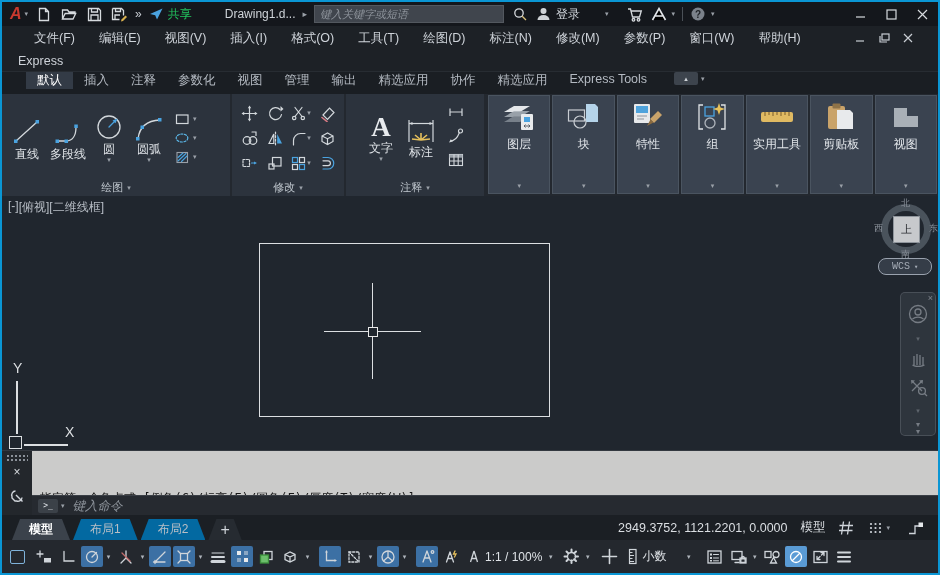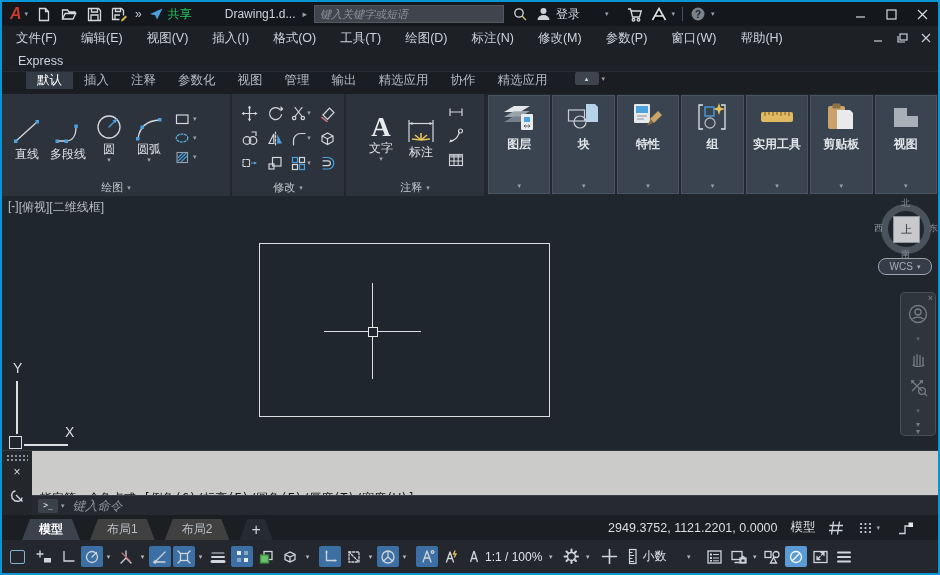--- a/index.html
+++ b/index.html
@@ -16,21 +16,21 @@
   .share{display:flex;align-items:center;gap:4px;color:#22c55e;}
   .doctitle{color:#cfd4d9;margin-left:26px;}
   .searchbox{width:178px;height:16px;background:#40454d;border:1px solid #53585f;color:#dfe3e7;
     font-size:11px;padding:0 5px;}
   .searchbox::placeholder{color:#8d939b;font-style:italic;font-family:"Liberation Sans","DejaVu Sans",sans-serif;}
   .tgroup{display:flex;align-items:center;gap:5px;}
   .sep{width:1px;height:14px;background:#4a5057;}
   .winbtn{width:24px;height:20px;display:flex;align-items:center;justify-content:center;color:#d6dade;}
   .winbtn svg{stroke:#d6dade;fill:none;stroke-width:1.2;}
   
-  .menubar{height:24px;background:#1d2126;display:flex;align-items:center;font-size:12.5px;padding:0 2px;}
+  .menubar{height:24px;background:#1d2126;display:flex;align-items:center;font-size:12.5px;padding:0 20px;}
   .mitem{padding:0 12px;color:#ced3d9;}
   .docbtns{margin-left:auto;display:flex;gap:4px;}
   .docbtn{width:20px;height:16px;display:flex;align-items:center;justify-content:center;}
   .docbtn svg{stroke:#c9ced4;fill:none;stroke-width:1.2;}
   .expressrow{height:22px;display:flex;align-items:center;padding:0 16px;font-size:12.5px;background:#1d2126;border-bottom:1px solid #272c32;}
   
   .rtabs{height:22px;background:#1a1e23;display:flex;align-items:flex-start;padding-left:24px;font-size:12.5px;}
   .rtab{display:flex;align-items:center;padding:0 11px;color:#b4bac2;}
   .rtab.active{background:#333b46;color:#fff;}
   .collapsebtn{margin-left:16px;display:flex;align-items:center;gap:3px;}
@@ -43,59 +43,59 @@
   .bigbtn{display:flex;flex-direction:column;align-items:center;gap:0;font-size:12px;color:#e0e4e8;padding:0 3px;}
   .bigbtn .lbl{line-height:14px;}
   .bigbtn .caret{line-height:8px;}
   .smallcol{display:flex;flex-direction:column;gap:5px;margin-left:6px;}
   .smallrow{display:flex;align-items:center;gap:3px;}
   .mgrid{display:grid;grid-template-columns:repeat(4,26px);grid-auto-rows:25px;align-items:center;justify-items:center;}
   .mcell{display:flex;align-items:center;gap:1px;}
   .ribsvg{stroke:#d3d8dc;fill:none;stroke-width:1.3;stroke-linecap:round;}
   .bigpanels{flex:1;display:flex;gap:2px;padding:1px 1px 2px 2px;background:#23282f;}
   .bpanel{flex:1;background:#3a4350;border:1px solid #4a5460;display:flex;flex-direction:column;align-items:center;padding-top:5px;}
-  .bpanel .blabel{font-size:12px;color:#e2e6ea;margin-top:3px;font-weight:bold;}
+  .bpanel .blabel{font-size:12px;color:#e2e6ea;margin-top:3px;}
   .bpanel .caret{margin-top:auto;margin-bottom:3px;}
   .textA{font-size:27px;font-weight:bold;color:#e8ebee;line-height:28px;font-family:"Liberation Serif","DejaVu Serif",serif;}
   
   .canvas{position:relative;height:254px;background:#20262e;overflow:hidden;}
   .vplabel{position:absolute;left:6px;top:3px;font-size:12px;color:#b9bfc7;display:flex;}
   .geo{position:absolute;background:#dcdfe2;}
   .drawrect{position:absolute;left:257px;top:47px;width:289px;height:172px;border:1px solid #dcdfe2;}
   .pickbox{position:absolute;left:366px;top:131px;width:8px;height:8px;border:1px solid #e8e8e8;background:#20262e;}
   .ucs-lbl{position:absolute;color:#dcdfe2;font-size:14px;}
   .viewcube{position:absolute;left:875px;top:4px;width:58px;height:58px;}
   .vc-ring{position:absolute;left:4px;top:4px;width:36px;height:36px;border:7px solid rgba(110,120,132,.55);border-radius:50%;}
   .vc-top{position:absolute;left:16px;top:16px;width:25px;height:25px;background:#c7c9cc;color:#2a2d31;
     display:flex;align-items:center;justify-content:center;font-size:11px;border:1px solid #8f959c;}
   .vc-dir{position:absolute;color:#8b929b;font-size:9px;}
   .wcsbtn{position:absolute;left:876px;top:62px;width:52px;height:15px;border:1px solid #9aa2ae;border-radius:8px;
-    background:rgba(80,90,104,.45);color:#a7aeb8;font-size:10px;display:flex;align-items:center;justify-content:center;gap:4px;}
+    background:rgba(80,90,104,.45);color:#a7aeb8;font-size:10px;display:flex;align-items:center;justify-content:center;gap:4px;font-family:Liberation Mono, monospace;}
   .navbar{position:absolute;left:898px;top:96px;width:34px;height:132px;background:rgba(145,152,163,.13);
     border:1px solid rgba(195,200,209,.18);border-radius:5px;display:flex;flex-direction:column;align-items:center;padding-top:10px;gap:6px;}
   .navbar .nv{opacity:.45;}
   .nv svg{stroke:#cdd2da;fill:none;stroke-width:1.3;}
   .nvclose{position:absolute;top:0;right:2px;color:rgba(205,210,220,.5);font-size:9px;}
   
   .cmdarea{height:65px;display:flex;background:#23272c;border-top:1px solid #33383f;}
   .rail{width:30px;display:flex;flex-direction:column;align-items:center;padding-top:3px;gap:5px;}
   .grip{width:22px;height:7px;background-image:radial-gradient(#8b9199 1px,transparent 1.1px);background-size:4px 4px;}
   .railx{color:#d6dade;font-size:12px;line-height:12px;}
   .cmain{flex:1;display:flex;flex-direction:column;}
   .chist{height:40px;background:#cbcbca;color:#161616;font-family:"DejaVu Sans Mono","Liberation Mono",monospace;
     font-size:12px;line-height:18px;padding:2px 8px;white-space:pre;}
   .cinput{flex:1;display:flex;align-items:center;gap:6px;background:#262a30;border-top:1px solid #3a3f46;padding:0 6px;}
   .promptchip{display:flex;align-items:center;gap:3px;}
   .promptchip .chip{width:20px;height:14px;background:#3b4148;border-radius:2px;color:#dfe3e7;font-size:8px;
     display:flex;align-items:center;justify-content:center;font-family:"DejaVu Sans Mono",monospace;}
   .cmdinputfield{flex:1;background:transparent;border:none;outline:none;color:#dfe3e7;font-size:12.5px;}
   .cmdinputfield::placeholder{color:#8d939b;font-style:italic;}
   
-  .tabsrow{height:25px;background:#1b1f24;display:flex;align-items:flex-end;padding:0 20px;gap:10px;}
-  .ltab{height:21px;line-height:21px;padding:0 17px;font-size:12px;color:#b9bfc6;background:#404040;
+  .tabsrow{height:25px;background:#1b1f24;display:flex;align-items:flex-end;padding:0 10px;gap:3px;}
+  .ltab{height:21px;line-height:21px;padding:0 17px;font-size:12px;color:#b9bfc6;background:#0369a1;
     clip-path:polygon(8px 0,calc(100% - 8px) 0,100% 100%,0 100%);}
   .ltab.active{background:#3b424b;color:#fff;font-weight:bold;}
   .addtab{height:21px;line-height:21px;padding:0 12px;color:#cfd4d9;background:#262b31;
     clip-path:polygon(8px 0,calc(100% - 8px) 0,100% 100%,0 100%);}
   .trright{margin-left:auto;display:flex;align-items:center;gap:13px;height:100%;font-size:12.5px;color:#dadee2;padding-right:4px;}
   .trright svg{stroke:#cfd4da;fill:none;stroke-width:1.3;}
   .tico{display:flex;align-items:center;gap:3px;}
   
   .statusbar{height:33px;background:#24282e;display:flex;align-items:center;padding:0 6px 0 8px;gap:2px;font-size:12px;}
   .sb{min-width:22px;height:21px;display:flex;align-items:center;justify-content:center;border-radius:2px;}
@@ -241,20 +241,21 @@
     <span class="rtab active">默认</span>
     <span class="rtab">插入</span>
     <span class="rtab">注释</span>
     <span class="rtab">参数化</span>
     <span class="rtab">视图</span>
     <span class="rtab">管理</span>
     <span class="rtab">输出</span>
     <span class="rtab">精选应用</span>
     <span class="rtab">协作</span>
     <span class="rtab">精选应用</span>
+    <span class="rtab">Express Tools</span>
     <span class="collapsebtn">
       <span class="box">▴</span>
       <span class="caret">▾</span>
     </span>
   </div>
 
   <div class="row ribbon">
 
     <div class="panel" style="width:228px;">
       <div class="pcontent">

